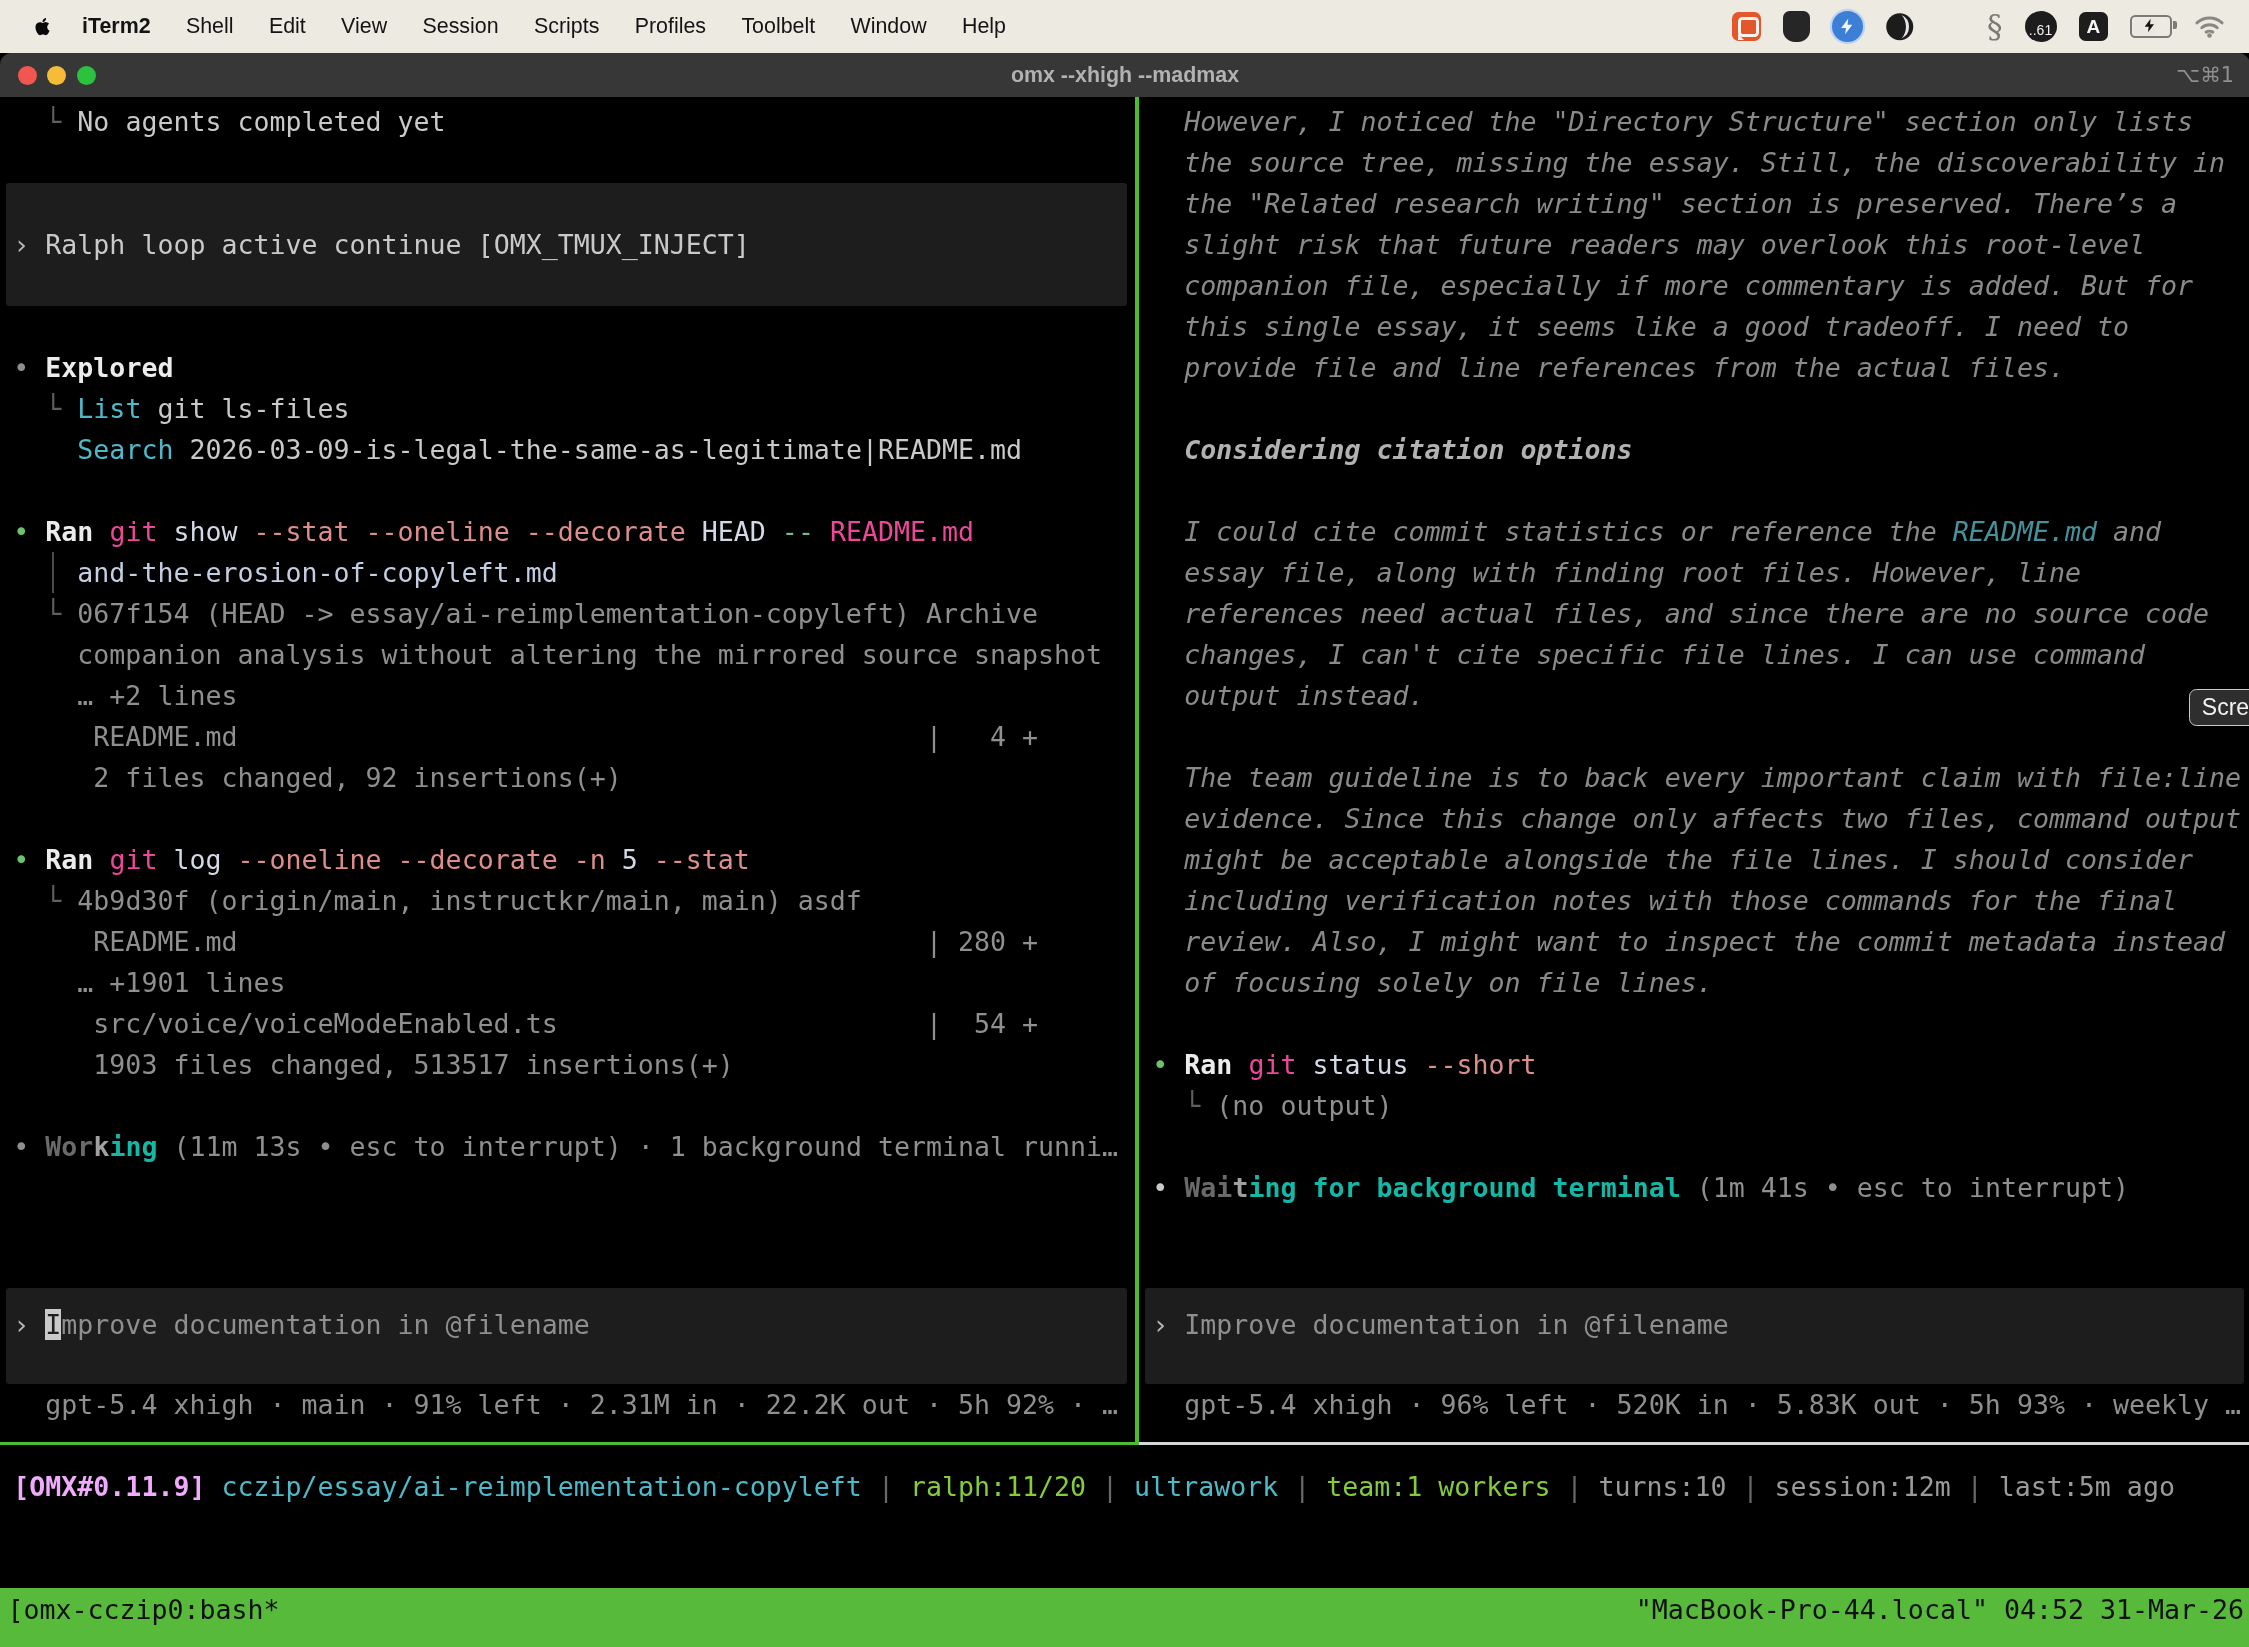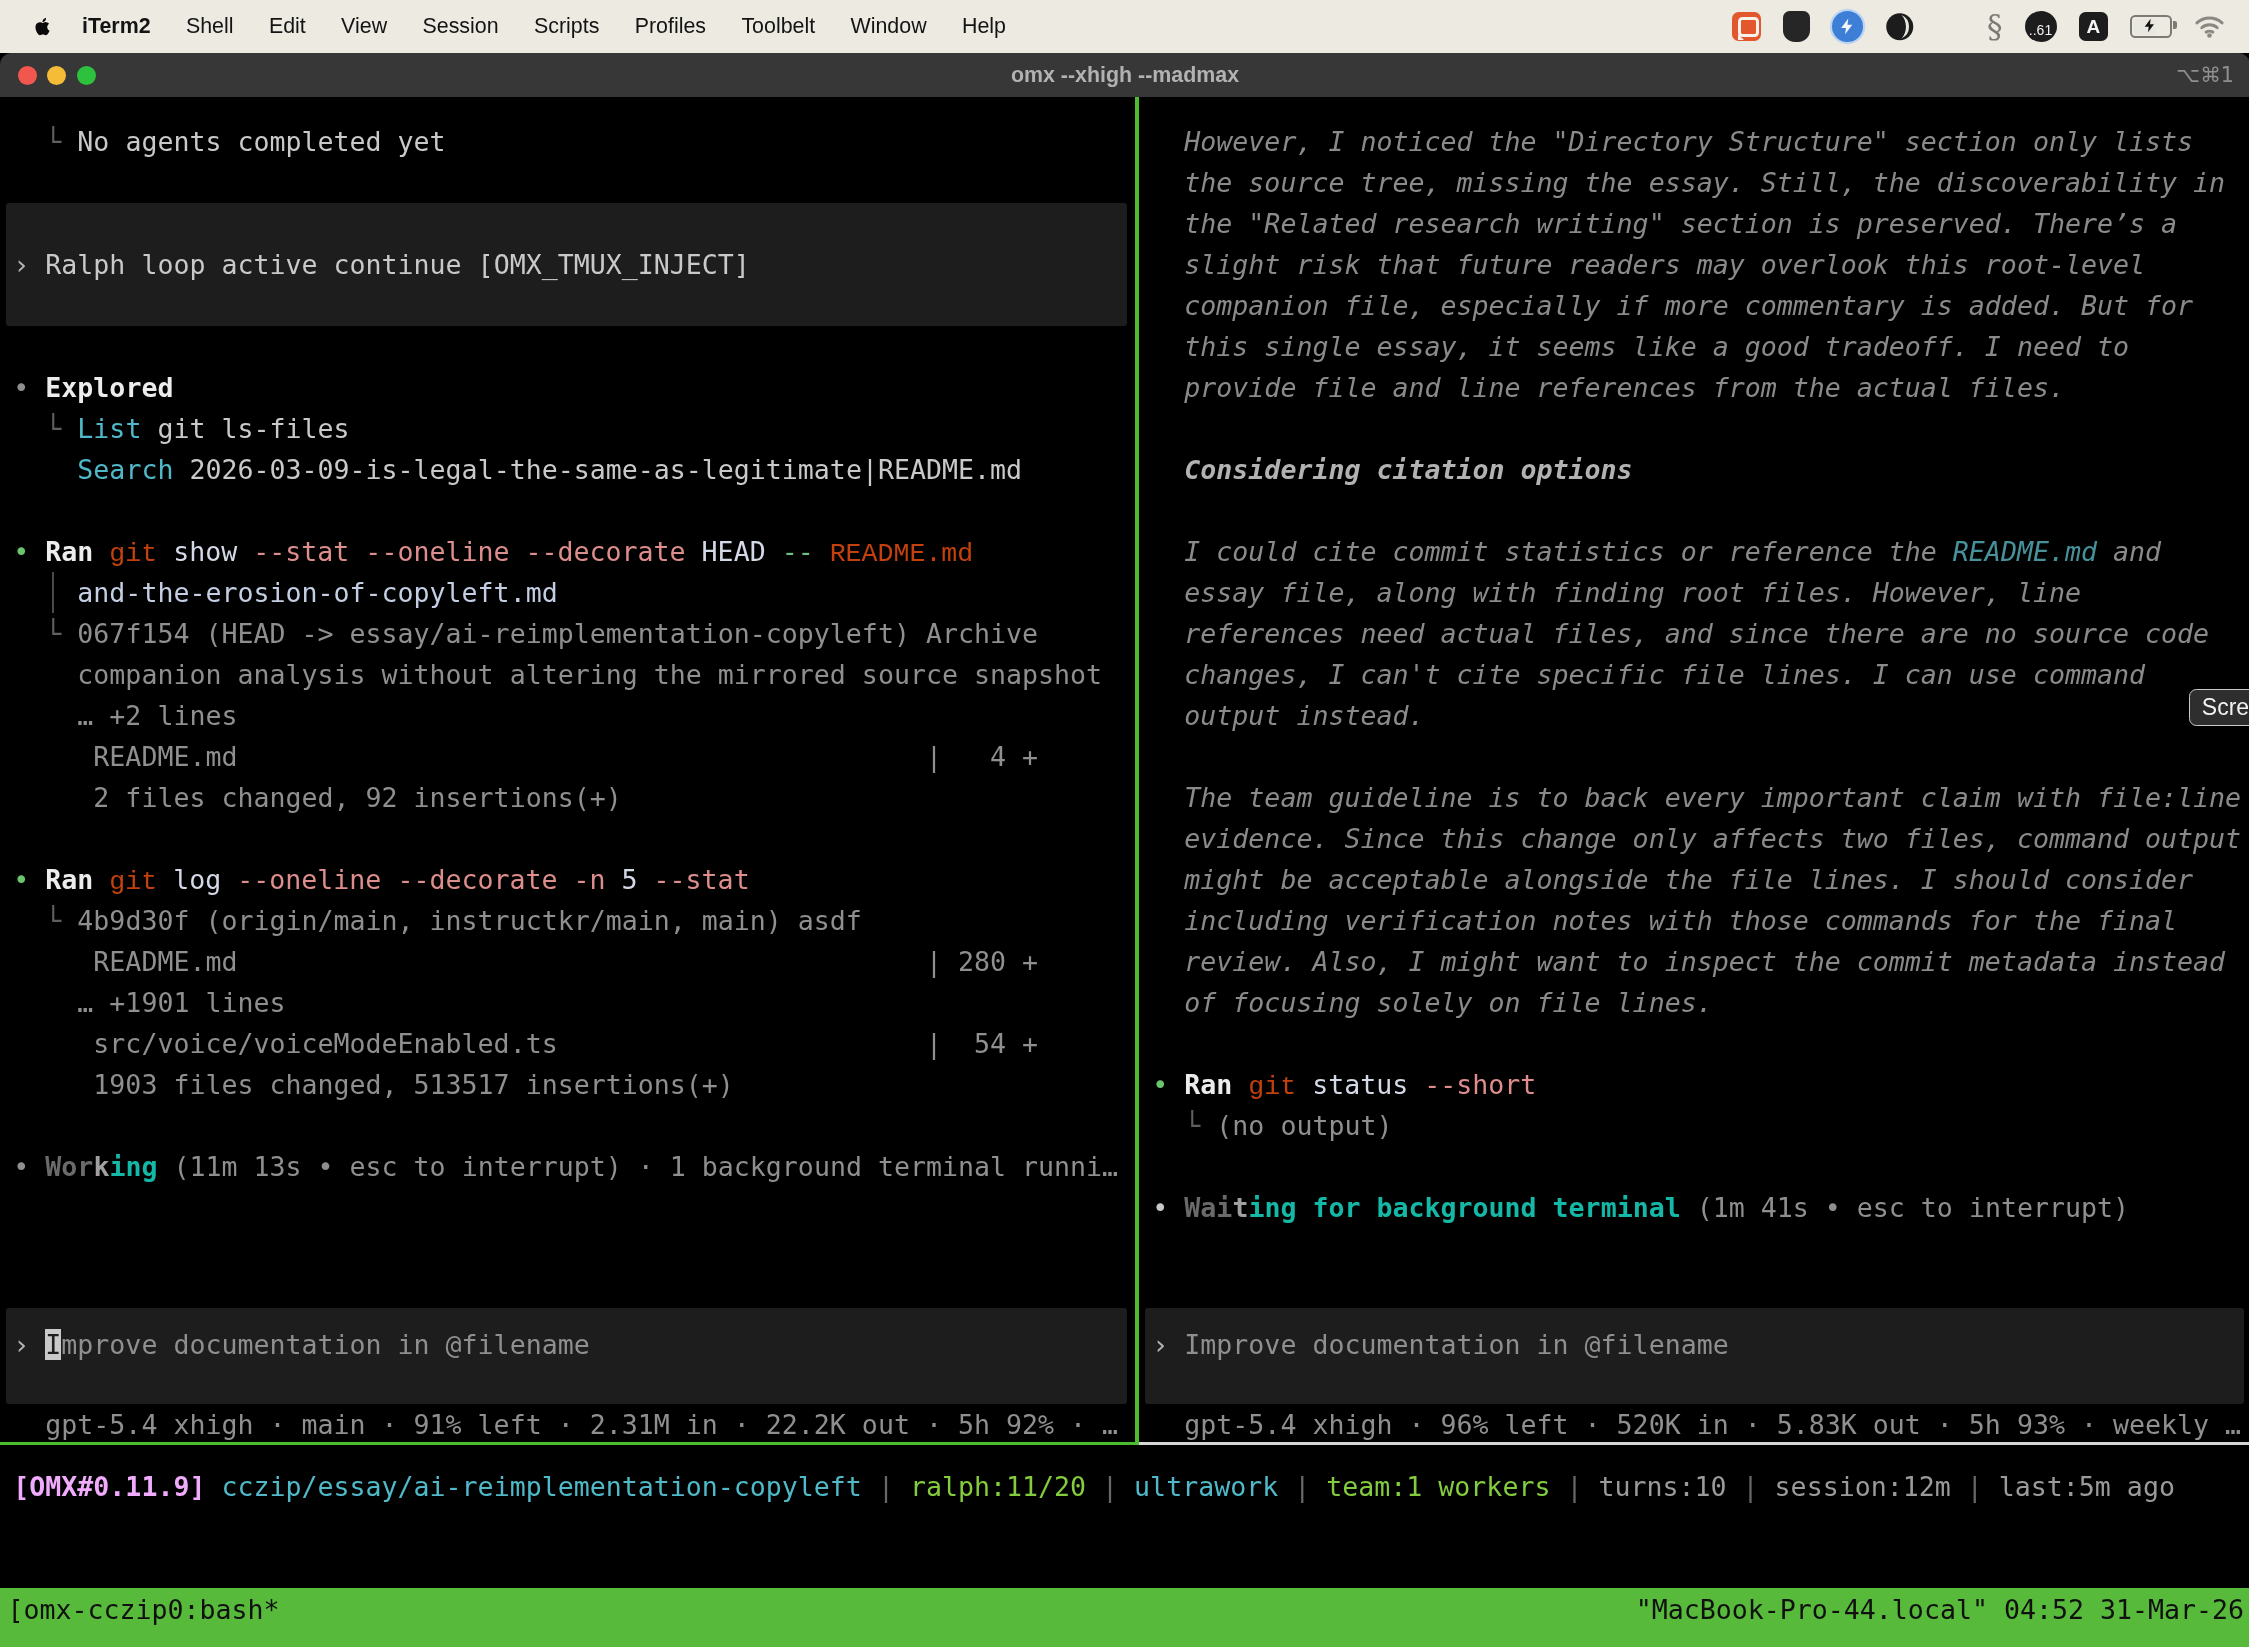--- a/index.html
+++ b/index.html
@@ -52,21 +52,21 @@
   .titlebar{position:absolute;top:0;left:0;width:100%;height:44px;background:#373737;}
   .tl{position:absolute;top:12.5px;width:19px;height:19px;border-radius:50%;}
   .tl.red{left:17.7px;background:#f2574f;} .tl.yel{left:47px;background:#f5bc38;} .tl.grn{left:77px;background:#2cc23e;}
   .win-title{position:absolute;top:0;left:0;width:100%;height:44px;line-height:44px;text-align:center;
     color:#b2b2b2;font-family:"Liberation Sans","DejaVu Sans",sans-serif;font-size:21.4px;font-weight:bold;}
   .win-shortcut{position:absolute;top:0;right:16px;height:44px;line-height:44px;color:#8f8f8f;
     font-size:20.7px;font-family:"DejaVu Sans",sans-serif;}
 
   
   .pane{position:absolute;top:44px;height:1345px;overflow:hidden;padding:3.7px 0 0 13.3px;box-sizing:border-box;
-    font-size:26.6px;margin-top:20px;}
+    font-size:26.6px;}
   #pane-left{left:0;width:1135px;}
   #pane-right{left:1139px;width:1111px;}
   .divider{position:absolute;left:1135px;top:44px;width:3.7px;height:1348px;background:#4dbd30;}
   .hline{position:absolute;top:1389px;height:3px;}
   .hline.left{left:0;width:1135px;background:#4dbd30;}
   .hline.right{left:1139px;width:1111px;background:#d6d6d6;}
 
   .tline{white-space:pre;height:41px;line-height:41px;}
   .gap{height:41px;}
   .tline.guide{position:relative;}
@@ -75,21 +75,21 @@
   .tbox{background:#1d1d1d;border-radius:3px;margin-left:-7.4px;width:1121px;height:123px;
     padding:41px 0 0 7.4px;box-sizing:border-box;}
   .inputbox{position:absolute;background:#1d1d1d;border-radius:3px;height:96px;
     padding:16px 0 0 7.4px;box-sizing:border-box;top:1191px;font-size:26.6px;}
   #pane-left .inputbox{left:5.9px;width:1121px;}
   #pane-right .inputbox{left:5.9px;width:1099px;}
   .statusline{position:absolute;top:1287px;left:13.3px;white-space:pre;height:41px;line-height:41px;font-size:26.6px;}
 
   
   .s-fg{color:#c9c9c9;} .s-boldw{color:#ececec;font-weight:bold;} .s-dim{color:#8f8f8f;}
-  .s-guide{color:#5f5f5f;} .s-cyan{color:#4fb9c9;} .s-blue{color:#c2410c;font-family:Liberation Mono, monospace;}
+  .s-guide{color:#5f5f5f;} .s-cyan{color:#4fb9c9;} .s-blue{color:#ec4899;}
   .s-lav{color:#d3d9e6;} .s-file{color:#c4cee3;} .s-pink{color:#de8d8d;}
   .s-green{color:#76bd85;} .s-gbullet{color:#6cc56c;}
   .s-shima{color:#6a6a6a;font-weight:bold;} .s-shimb{color:#a0a0a0;font-weight:bold;} .s-shimc{color:#14b8a6;font-weight:bold;}
   .s-ital{color:#8a8a8a;font-style:italic;} .s-itbold{color:#b2b2b2;font-style:italic;font-weight:bold;}
   .s-itteal{color:#47919b;font-style:italic;}
   .s-prompt{color:#b4b4b4;} .s-cursor{background:#c9c9c9;color:#1d1d1d;}
   .s-obold{color:#f0abfc;font-weight:bold;} .s-lgreen{color:#83cc3d;} .s-sep{color:#686868;} .s-dim2{color:#9a9a9a;}
 
   
   .omxbar{position:absolute;left:13.3px;top:1413px;white-space:pre;height:41px;line-height:41px;font-size:26.6px;}

